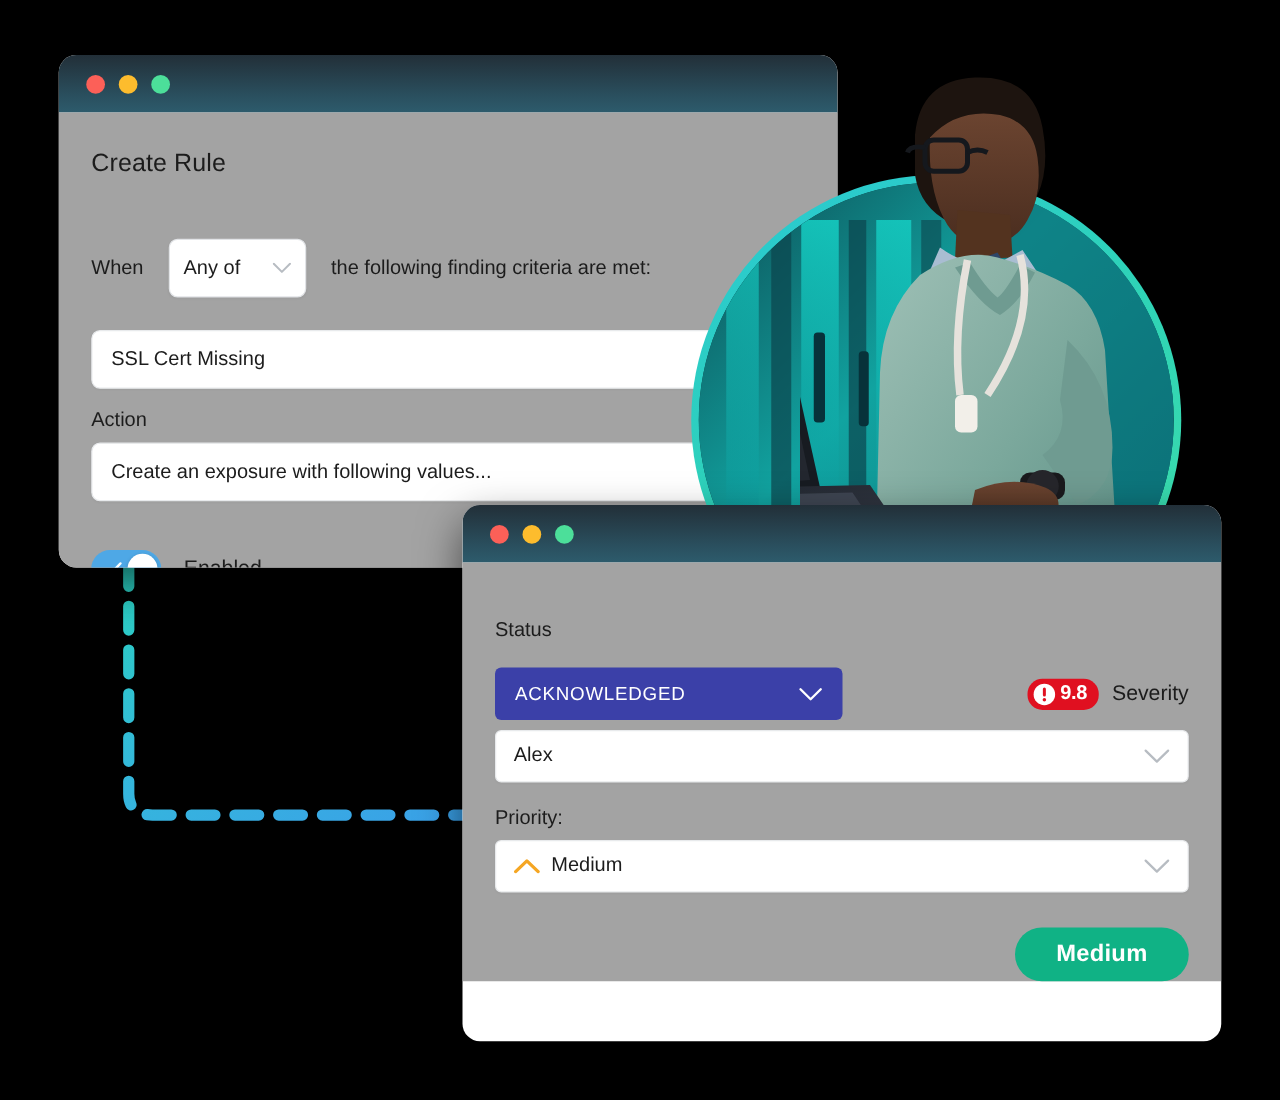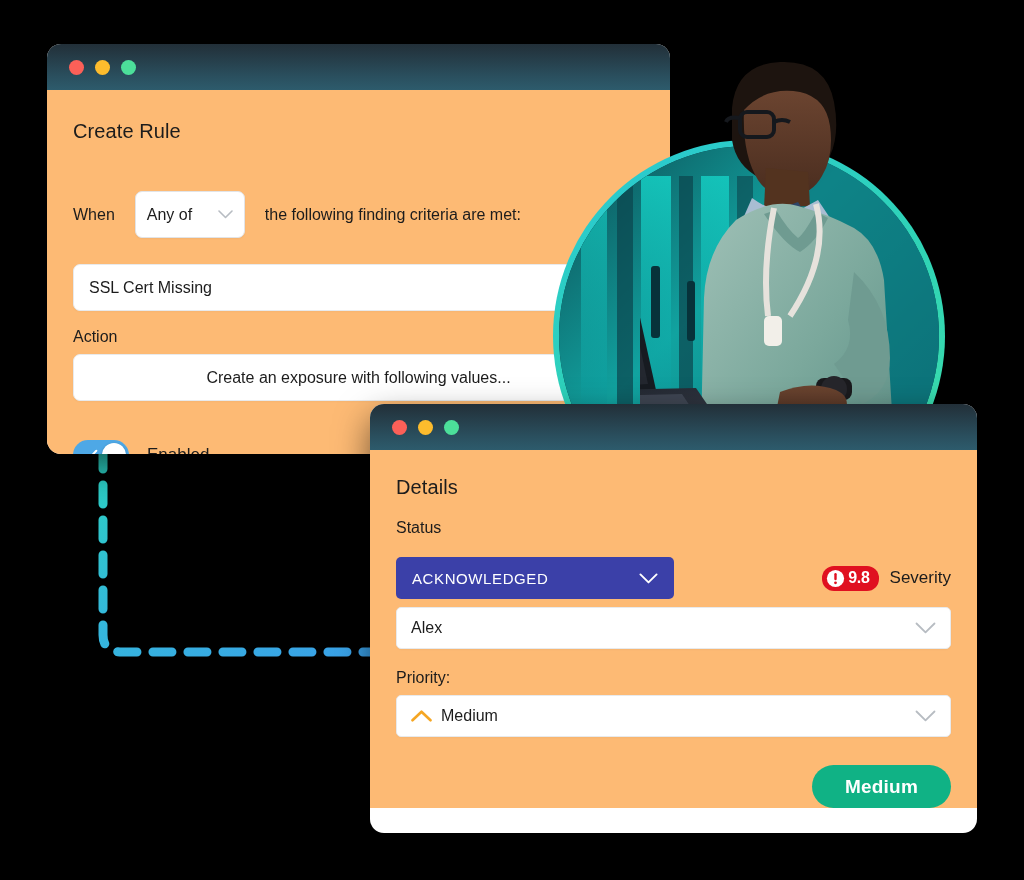--- a/index.html
+++ b/index.html
@@ -43,21 +43,21 @@
     display: flex;
     align-items: center;
     padding-left: 22px;
     gap: 11px;
   }
   .dot { width: 15px; height: 15px; border-radius: 50%; display: block; }
   .dot.red { background: #fc6058; }
   .dot.yellow { background: #fdbc2d; }
   .dot.green { background: #4cdf9a; }
 
-  .wbody { padding: 0 26px; background: #fdba74; }
+  .wbody { padding: 0 26px; background: #a3a3a3; }
 
   
   #win-create-rule {
     left: 47px;
     top: 44px;
     width: 623px;
     height: 410px;
   }
   #win-create-rule .wbody { padding-top: 30px; }
 
@@ -104,21 +104,21 @@
     background: #fff;
     box-shadow: 0 1px 2px rgba(0,0,0,0.03);
     font-size: 16px;
     color: #1c1c1c;
   }
   .field-label {
     margin-top: 17px;
     font-size: 16px;
     color: #1c1c1c;
   }
-  .field-box.tight { margin-top: 8px; justify-content: center; }
+  .field-box.tight { margin-top: 8px; }
 
   .toggle-row {
     display: flex;
     align-items: center;
     gap: 18px;
     margin-top: 39px;
   }
   .toggle {
     width: 56px;
     height: 30px;
@@ -415,21 +415,20 @@
   <div class="window" id="win-details">
 
     <div class="titlebar">
       <span class="dot red"></span>
       <span class="dot yellow"></span>
       <span class="dot green"></span>
     </div>
 
     <div class="wbody">
 
-      <div class="card-title">Details</div>
 
       <div class="sub-label">Status</div>
 
       <div class="status-row">
         <div class="status-select">
           <span class="val">ACKNOWLEDGED</span>
           <svg width="19" height="11" viewBox="0 0 19 11">
             <path d="M1.4 1.4 L9.5 9.4 L17.6 1.4" fill="none" stroke="#ffffff" stroke-width="1.9" stroke-linecap="round" stroke-linejoin="round"></path>
           </svg>
         </div>

